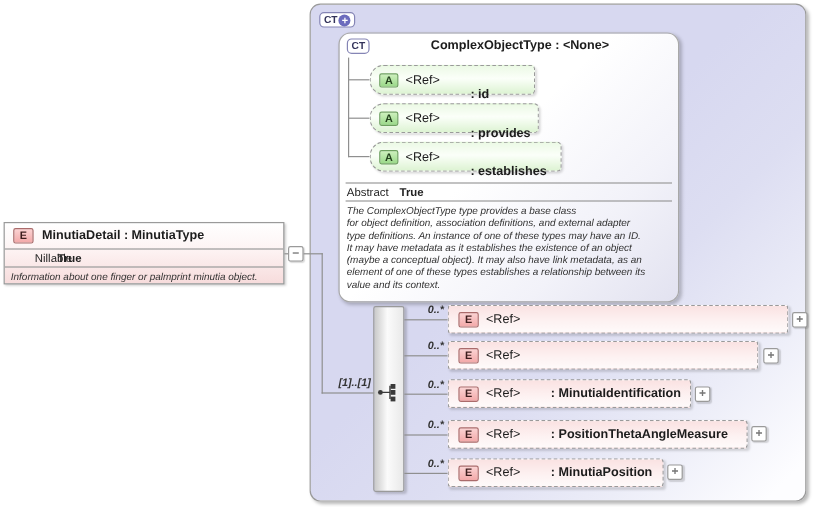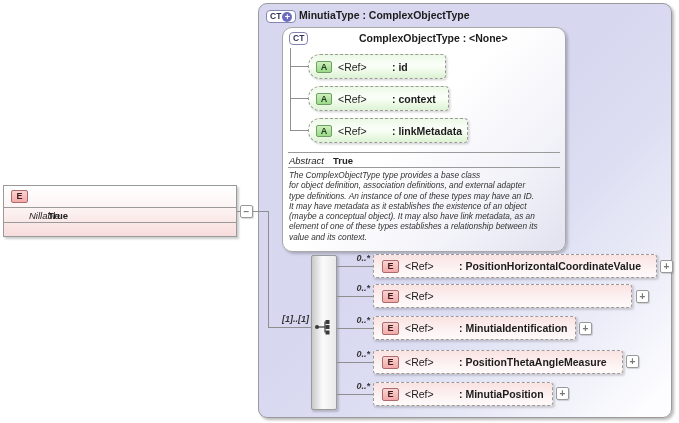--- a/index.html
+++ b/index.html
@@ -47,21 +47,21 @@
     border:1px dashed #9a9a9a;border-radius:12px 4px 4px 12px;
     box-shadow:1.5px 1.5px 2px rgba(0,0,0,.15);
   }
   .a-icon{
     position:absolute;left:7px;top:6px;width:16px;height:12px;
     background:linear-gradient(to bottom,#cdf0bd,#9bd98a);
     border:1px solid #6da05f;border-radius:2px;
     font-size:9px;font-weight:bold;color:#23401d;text-align:center;line-height:10px;
   }
   .tag-ref{position:absolute;left:29px;top:6px;font-size:10.5px;font-weight:normal;white-space:nowrap;}
-  .tag-val{position:absolute;left:83px;top:6px;font-size:10.5px;font-weight:bold;white-space:nowrap;}
+  .tag-val{position:absolute;left:83px;top:18px;font-size:10.5px;font-weight:bold;white-space:nowrap;}
 
   
   .el-tag{
     position:absolute;height:24px;
     background:linear-gradient(to bottom,#fae2e2 0%,#fdf1f1 55%,#fefafa 100%);
     border:1px dashed #9a9a9a;border-radius:3px;
     box-shadow:1.5px 1.5px 2px rgba(0,0,0,.15);
   }
   .e-icon{
     position:absolute;left:8px;top:5px;width:17px;height:13px;
@@ -75,21 +75,21 @@
   
   .decl-box{
     position:absolute;left:3px;top:185px;width:234px;height:52px;
     background:linear-gradient(to bottom,#ffffff 0%,#fdf3f3 45%,#f7dcdc 100%);
     border:1px solid #9a9a9a;
     box-shadow:1.5px 1.5px 2px rgba(0,0,0,.2);
   }
   .decl-title{position:absolute;left:31px;top:4px;font-size:10.5px;font-weight:bold;white-space:nowrap;}
   .row-divider{position:absolute;left:0;right:0;height:1px;background:#9a9a9a;}
 
-  .prop-label{font-style:italic;font-size:9.5px;color:#222;}
+  .prop-label{font-size:9.5px;color:#222;}
   .prop-value{font-weight:bold;font-size:9.5px;color:#222;}
   .annotation{
     font-style:italic;font-size:8.3px;line-height:1.24;color:#333;
     white-space:pre-line;
   }
 
   
   .expander{
     position:absolute;width:13px;height:13px;background:#fff;border:1px solid #9a9a9a;
     border-radius:2px;color:#777;font-size:10px;line-height:11px;text-align:center;font-weight:bold;
@@ -115,21 +115,20 @@
 </head>
 <body>
 
 <div class="stage">
 
   <div class="type-panel">
     <span class="ct-icon abs" style="left:7px;top:6px;">
       <span>CT</span>
         <span class="ct-plus">+</span>
     </span>
-    <div class="panel-title">MinutiaType : ComplexObjectType</div>
   </div>
 
   <div class="base-box">
     <span class="ct-icon abs" style="left:6px;top:4px;">
       <span>CT</span>
     </span>
     <div class="base-title">ComplexObjectType : &lt;None&gt;</div>
 
     <div class="vline" style="left:7px;top:20px;height:83px;"></div>
     <div class="hline" style="left:7px;top:38px;width:18px;"></div>
@@ -137,48 +136,50 @@
     <div class="hline" style="left:7px;top:102px;width:18px;"></div>
 
     <div class="attr-tag" style="left:25px;top:26px;width:138px;">
       <span class="a-icon">A</span>
       <span class="tag-ref">&lt;Ref&gt;</span>
       <span class="tag-val">: id</span>
     </div>
     <div class="attr-tag" style="left:25px;top:58px;width:141px;">
       <span class="a-icon">A</span>
       <span class="tag-ref">&lt;Ref&gt;</span>
-      <span class="tag-val">: context</span>
+      <span class="tag-val">: provides</span>
     </div>
     <div class="attr-tag" style="left:25px;top:90px;width:160px;">
       <span class="a-icon">A</span>
       <span class="tag-ref">&lt;Ref&gt;</span>
-      <span class="tag-val">: linkMetadata</span>
+      <span class="tag-val">: establishes</span>
     </div>
 
     <div class="row-divider" style="left:5px;right:5px;top:124px;"></div>
     <span class="prop-label abs" style="left:6px;top:127px;">Abstract</span>
     <span class="prop-value abs" style="left:50px;top:127px;">True</span>
     <div class="row-divider" style="left:5px;right:5px;top:139px;"></div>
 
     <div class="annotation abs" style="left:6px;top:142px;width:274px;">The ComplexObjectType type provides a base class
 for object definition, association definitions, and external adapter
 type definitions. An instance of one of these types may have an ID.
 It may have metadata as it establishes the existence of an object
 (maybe a conceptual object). It may also have link metadata, as an
 element of one of these types establishes a relationship between its
 value and its context.</div>
   </div>
 
   <div class="decl-box">
     <span class="e-icon" style="left:7px;top:4px;">E</span>
+    <div class="decl-title">MinutiaDetail : MinutiaType</div>
     <div class="row-divider" style="top:21px;"></div>
     <span class="prop-label abs" style="left:5px;top:24px;margin-left:20px;">Nillable</span>
     <span class="prop-value abs" style="left:44px;top:24px;">True</span>
     <div class="row-divider" style="top:36px;"></div>
+    <div class="annotation abs" style="left:5px;top:39px;width:226px;">Information about one finger or palmprint minutia object.</div>
   </div>
 
   <div class="expander" style="left:240px;top:205px;"><span>−</span></div>
 
   <div class="hline" style="left:237px;top:211px;width:3px;"></div>
   <div class="hline" style="left:253px;top:211px;width:16px;"></div>
   <div class="vline" style="left:268px;top:211px;height:117px;"></div>
   <div class="hline" style="left:268px;top:327px;width:44px;"></div>
 
   <div class="cardinality">[1]..[1]</div>
@@ -200,21 +201,20 @@
 
   <div class="occurs" style="left:340px;top:253px;">0..*</div>
   <div class="occurs" style="left:340px;top:283px;">0..*</div>
   <div class="occurs" style="left:340px;top:315px;">0..*</div>
   <div class="occurs" style="left:340px;top:349px;">0..*</div>
   <div class="occurs" style="left:340px;top:381px;">0..*</div>
 
   <div class="el-tag" style="left:373px;top:254px;width:284px;">
     <span class="e-icon">E</span>
     <span class="tag-ref">&lt;Ref&gt;</span>
-    <span class="tag-val">: PositionHorizontalCoordinateValue</span>
   </div>
   <div class="expander" style="left:660px;top:260px;"><span>+</span></div>
 
   <div class="el-tag" style="left:373px;top:284px;width:259px;">
     <span class="e-icon">E</span>
     <span class="tag-ref">&lt;Ref&gt;</span>
   </div>
   <div class="expander" style="left:636px;top:290px;"><span>+</span></div>
 
   <div class="el-tag" style="left:373px;top:316px;width:203px;">

